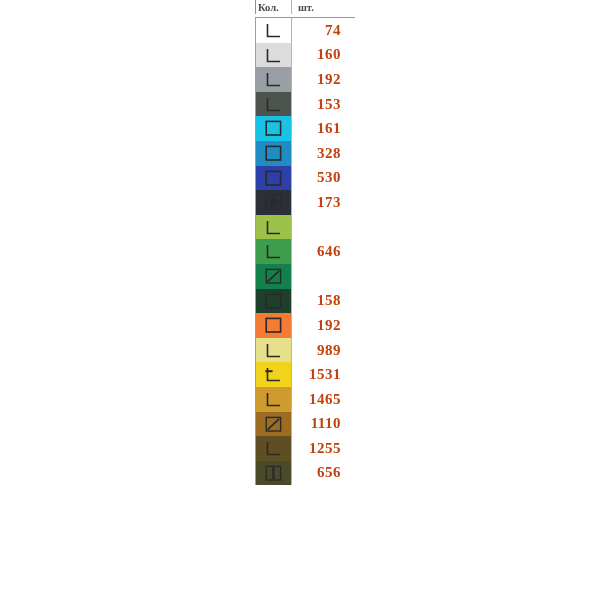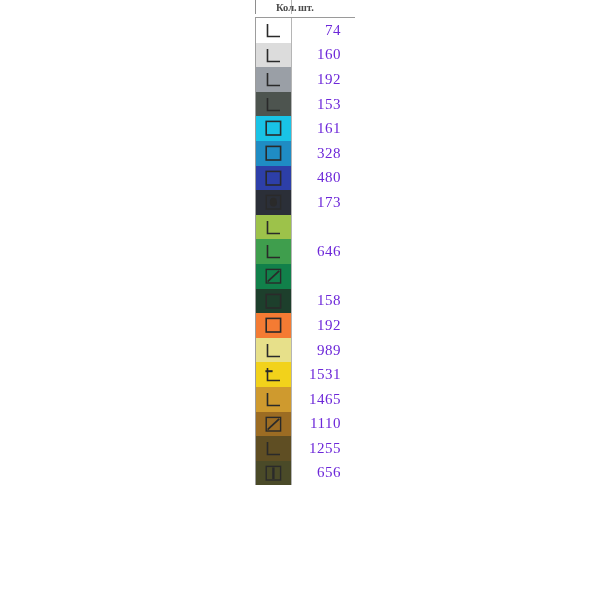--- a/index.html
+++ b/index.html
@@ -33,21 +33,21 @@
     font-size: 10.5px;
     font-weight: bold;
     color: #4a4a4a;
     letter-spacing: 0px;
     line-height: 13px;
     padding-top: 1px;
     box-sizing: border-box;
   }
   .hdr-sym {
     width: 37px;
-    padding-left: 20px;
+    padding-left: 2px;
     border-left: 1px solid #8e8e8e;
     border-right: 1px solid #b5b5b5;
   }
   .hdr-qty {
     width: 63px;
     padding-left: 6px;
   }
 
   
   .legend-rows {
@@ -76,23 +76,24 @@
   .swatch-sym svg { display: block; width: 21px; height: 19px; }
 
   .qty-cell {
     width: 63px;
     display: flex;
     align-items: center;
     justify-content: flex-end;
     padding-right: 14px;
     box-sizing: border-box;
     font-size: 15px;
-    color: #6d28d9;
+    color: #c2410c;
     font-family: "Liberation Serif", "DejaVu Serif", serif;
     letter-spacing: 0.5px;
+    font-weight: bold;
   }
 </style>
 </head>
 <body>
 
 <div id="legend-panel">
 
   <div class="legend-header">
     <div class="hdr-cell hdr-sym">Кол.</div>
     <div class="hdr-cell hdr-qty">шт.</div>
@@ -160,21 +161,21 @@
         <div class="qty-cell">328</div>
       </div>
       <div class="legend-row">
         <div class="swatch-cell" style="background: rgb(45, 63, 168);">
           <span class="swatch-sym">
             <svg viewBox="0 0 21 19" xmlns="http://www.w3.org/2000/svg">
               <rect x="3.2" y="2.4" width="14.4" height="13.6" fill="none" stroke="#2a2a2a" stroke-width="1.6"></rect>
             </svg>
           </span>
         </div>
-        <div class="qty-cell">480</div>
+        <div class="qty-cell">530</div>
       </div>
       <div class="legend-row">
         <div class="swatch-cell" style="background: rgb(43, 47, 56);">
           <span class="swatch-sym">
             <svg viewBox="0 0 21 19" xmlns="http://www.w3.org/2000/svg">
               <rect x="3.2" y="2.4" width="14.4" height="13.6" fill="none" stroke="#2a2a2a" stroke-width="1.4"></rect>
               <ellipse cx="10.4" cy="9.2" rx="3.6" ry="4.4" fill="#2a2a2a"></ellipse>
             </svg>
           </span>
         </div>

